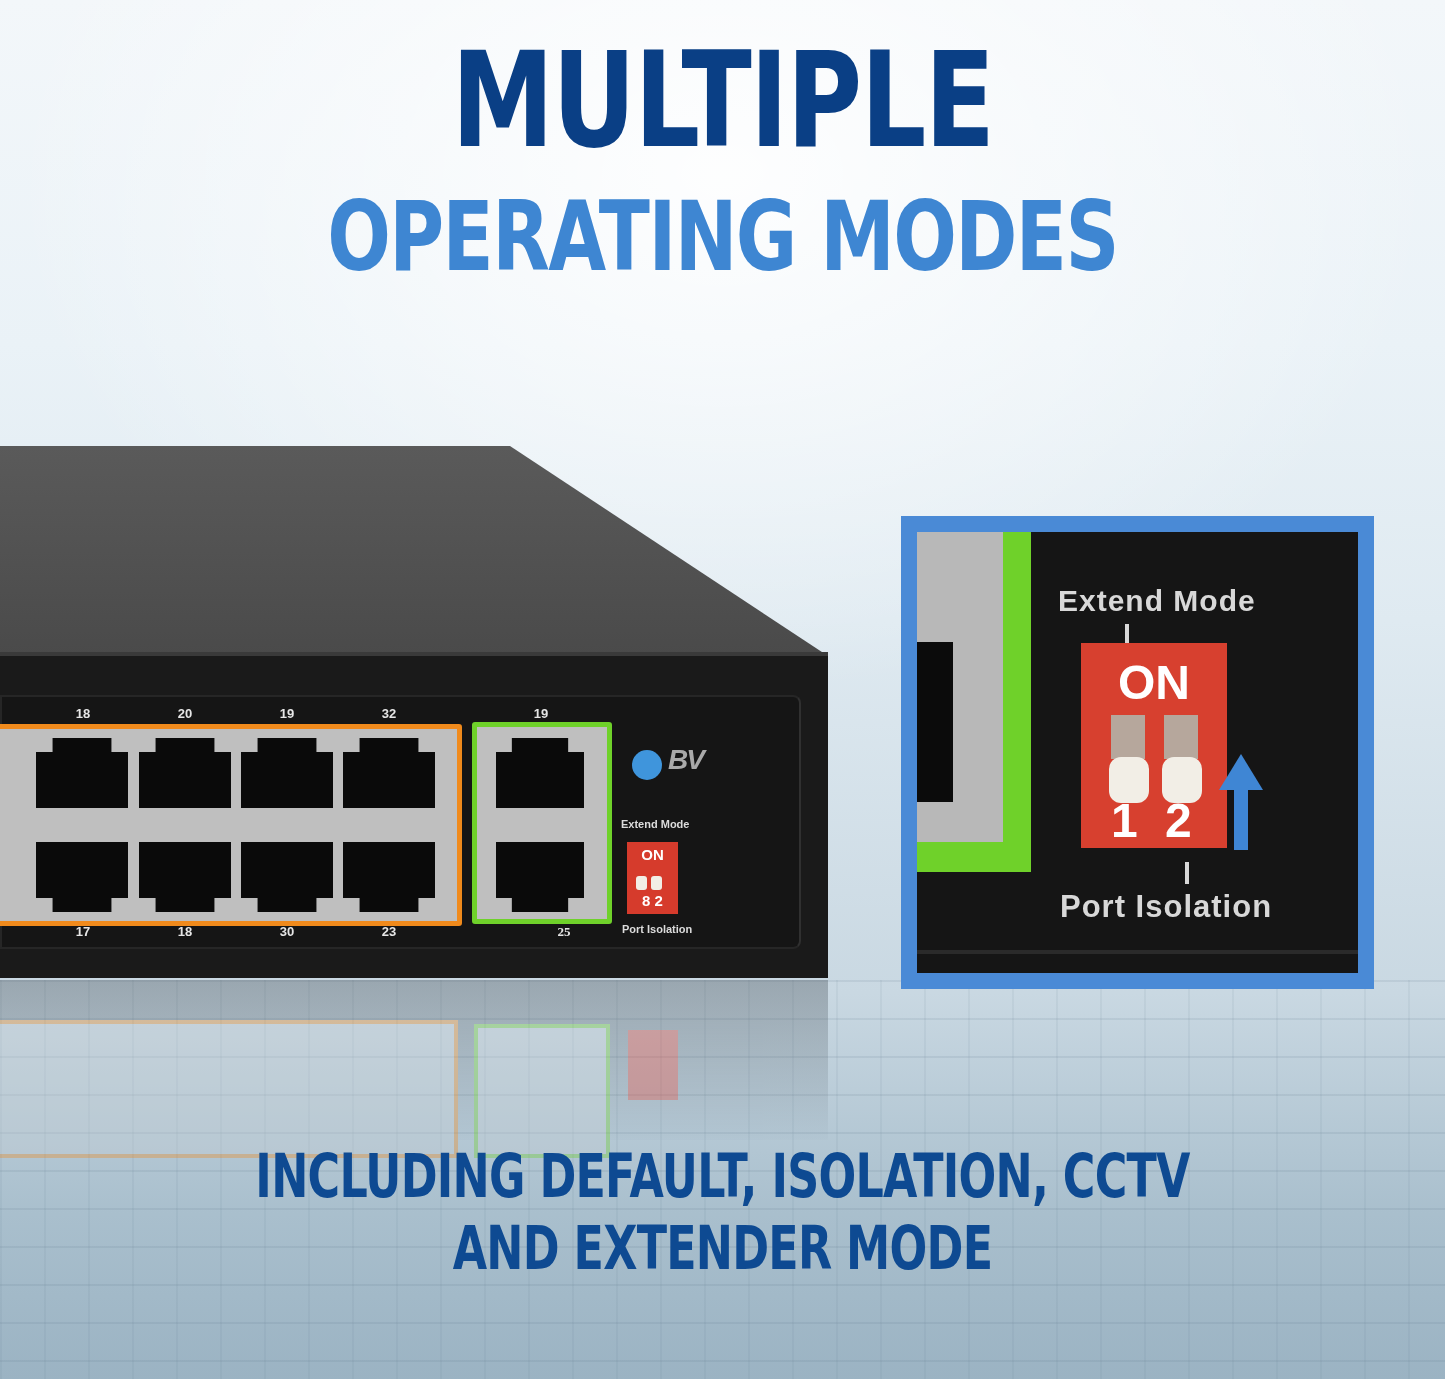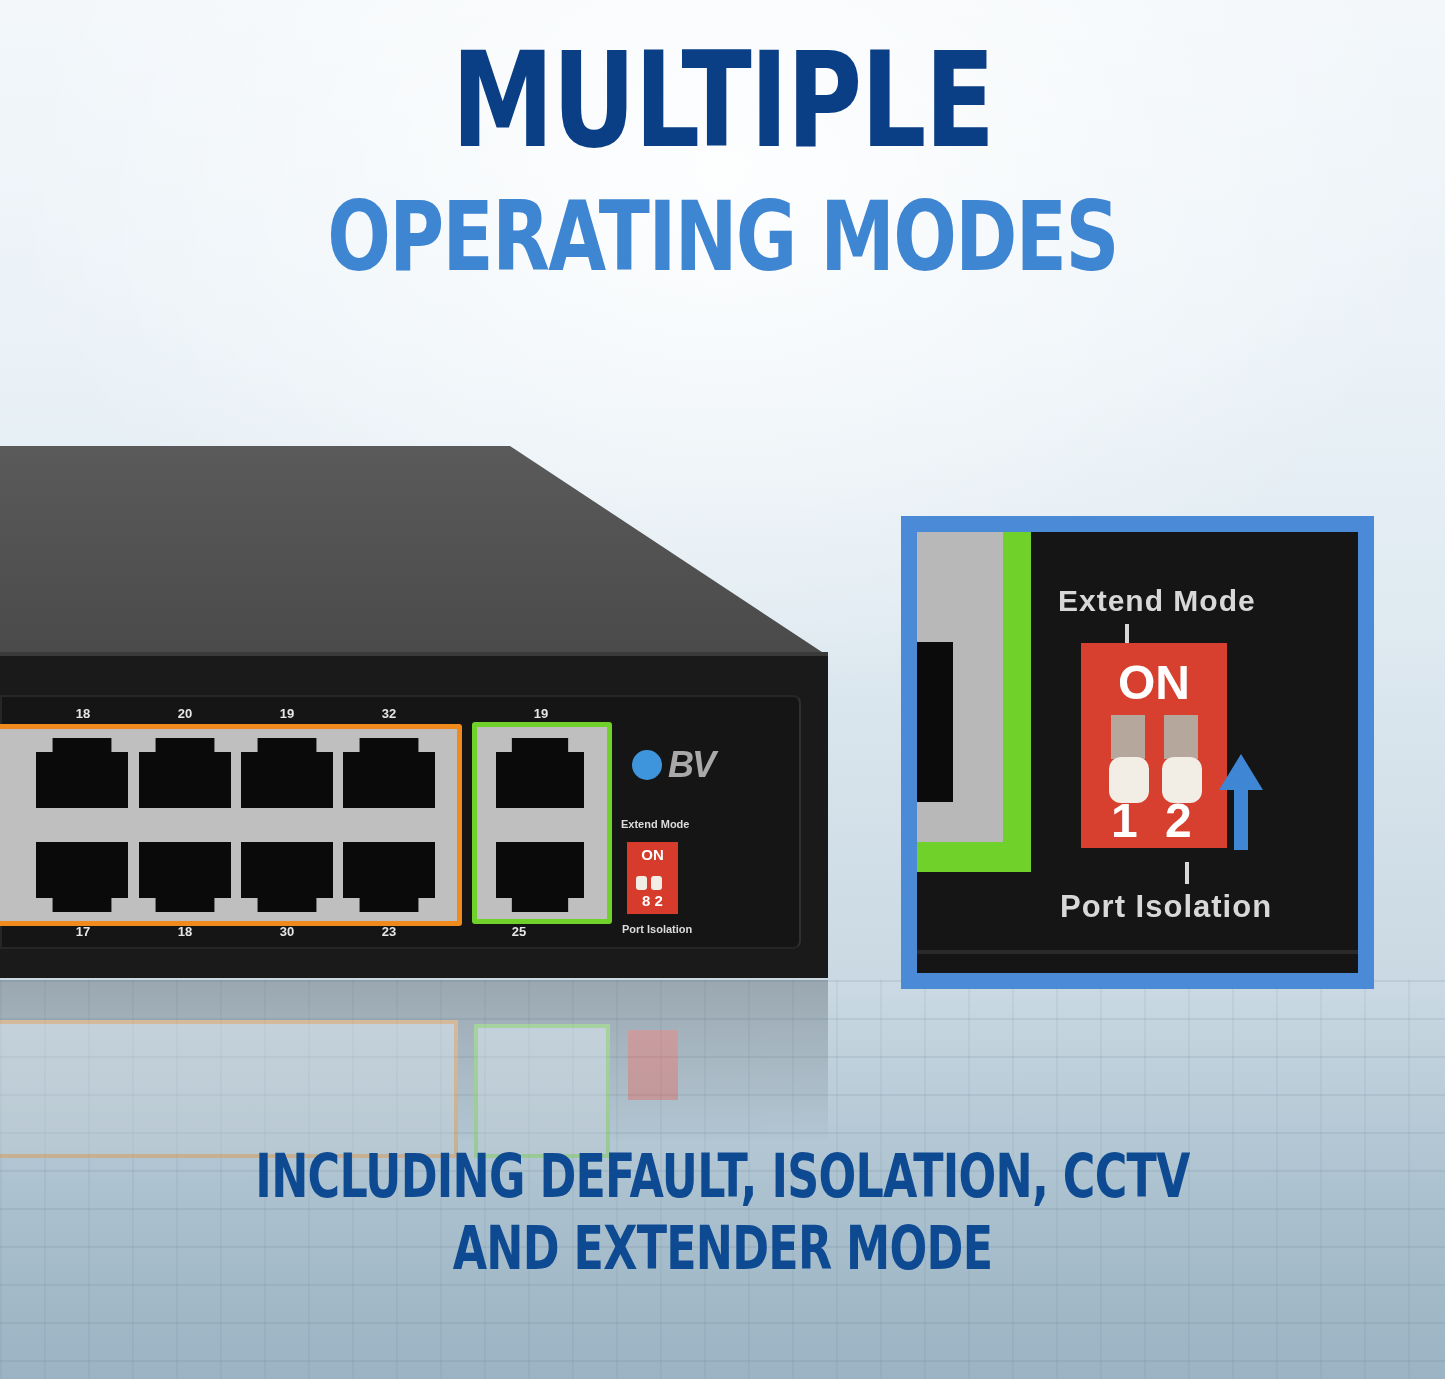--- a/index.html
+++ b/index.html
@@ -36,21 +36,21 @@
   .port-group{position:absolute;border:5px solid #f08a1c;border-radius:3px;background:#bfbfbf;}
   .grp-orange{left:-10px;top:724px;width:462px;height:192px;}
   .grp-green{left:472px;top:722px;width:130px;height:192px;border-color:#6fd12a;}
   .port{position:absolute;width:92px;height:70px;background:#0a0a0a;}
   .port.up{clip-path:polygon(0 20%,18% 20%,18% 0,82% 0,82% 20%,100% 20%,100% 100%,0 100%);}
   .port.down{clip-path:polygon(0 0,100% 0,100% 80%,82% 80%,82% 100%,18% 100%,18% 80%,0 80%);}
   .plabel{position:absolute;color:#e6e6e6;font-size:13px;font-weight:bold;width:40px;text-align:center;}
 
   .logo{position:absolute;left:632px;top:750px;width:130px;height:32px;}
   .logo-circle{position:absolute;left:0;top:0;width:30px;height:30px;border-radius:50%;background:#3f95dc;}
-  .logo-text{position:absolute;left:36px;top:-6px;font-size:36px;font-style:italic;font-weight:bold;color:#a9a9a9;letter-spacing:-2px;}
+  .logo-text{position:absolute;left:36px;top:-6px;font-size:28px;font-style:italic;font-weight:bold;color:#a9a9a9;letter-spacing:-2px;}
   .dip-label{position:absolute;color:#dcdcdc;font-size:11px;font-weight:bold;}
   .dip{position:absolute;background:#d63b2c;}
   .dip .on{position:absolute;left:0;width:100%;text-align:center;color:#fff;font-weight:bold;}
   .dip .nums{position:absolute;left:0;width:100%;text-align:center;color:#fff;font-weight:bold;}
   .knob{position:absolute;background:#f2eee6;border-radius:3px;}
   .knob-track{position:absolute;background:#b6a79c;}
 
   .reflect{position:absolute;left:0;top:980px;width:828px;height:160px;opacity:.35;
     background:linear-gradient(180deg,#404a52,rgba(150,170,185,0.2));}
   .reflect .rg{position:absolute;border:4px solid #f08a1c;background:#c5ced4;}
@@ -81,21 +81,21 @@
   <div class="plabel" style="left:63px;top:706px;">18</div>
   <div class="plabel" style="left:165px;top:706px;">20</div>
   <div class="plabel" style="left:267px;top:706px;">19</div>
   <div class="plabel" style="left:369px;top:706px;">32</div>
   <div class="plabel" style="left:521px;top:706px;">19</div>
 
   <div class="plabel" style="left:63px;top:924px;">17</div>
   <div class="plabel" style="left:165px;top:924px;">18</div>
   <div class="plabel" style="left:267px;top:924px;">30</div>
   <div class="plabel" style="left:369px;top:924px;">23</div>
-  <div class="plabel" style="left:499px;top:924px;">25</div>
+  <div class="plabel" style="left:544px;top:924px;font-family:Liberation Serif, serif;">25</div>
 
   <div class="port up" style="left:36px;top:738px;"></div>
   <div class="port up" style="left:139px;top:738px;"></div>
   <div class="port up" style="left:241px;top:738px;"></div>
   <div class="port up" style="left:343px;top:738px;"></div>
   <div class="port down" style="left:36px;top:842px;"></div>
   <div class="port down" style="left:139px;top:842px;"></div>
   <div class="port down" style="left:241px;top:842px;"></div>
   <div class="port down" style="left:343px;top:842px;"></div>
   <div class="port up" style="left:496px;top:738px;width:88px;"></div>

